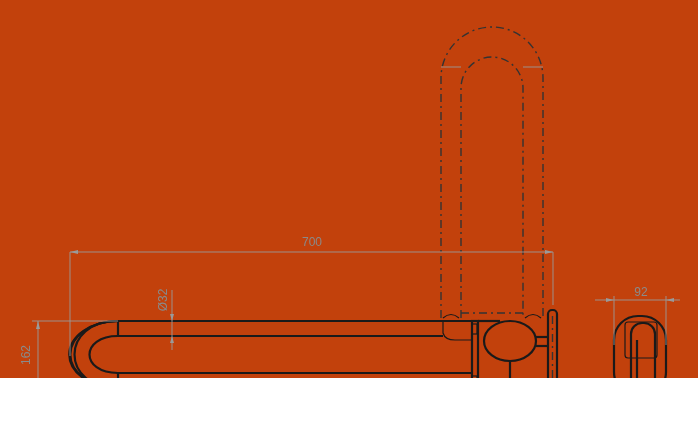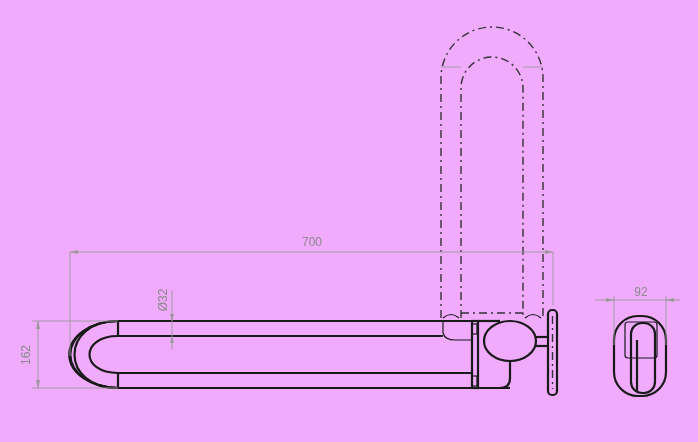--- a/index.html
+++ b/index.html
@@ -1,16 +1,16 @@
 <!DOCTYPE html>
 <html><head>
 <meta charset="utf-8">
 <style>
   html, body { margin: 0; padding: 0; background: #ffffff; }
-  #canvas { position: relative; width: 698px; height: 442px; overflow: hidden; background: #f0abfc; }
+  #canvas { position: relative; width: 698px; height: 378px; overflow: hidden; background: #c2410c; }
   svg { position: absolute; left: 0; top: 0; }
   .dimtext { font-family: "Liberation Sans", sans-serif; font-size: 12px; fill: #8a8a8a; }
   .outline { fill: none; stroke: #1a1a1a; stroke-width: 2.2; }
   .thin { fill: none; stroke: #1a1a1a; stroke-width: 1.2; }
   .dash { fill: none; stroke: #333333; stroke-width: 1.4; stroke-dasharray: 8 4 2 4; }
   .dim { fill: none; stroke: #9a9a9a; stroke-width: 0.9; }
   .arrow { fill: #9a9a9a; }
 </style>
 </head>
 <body>

